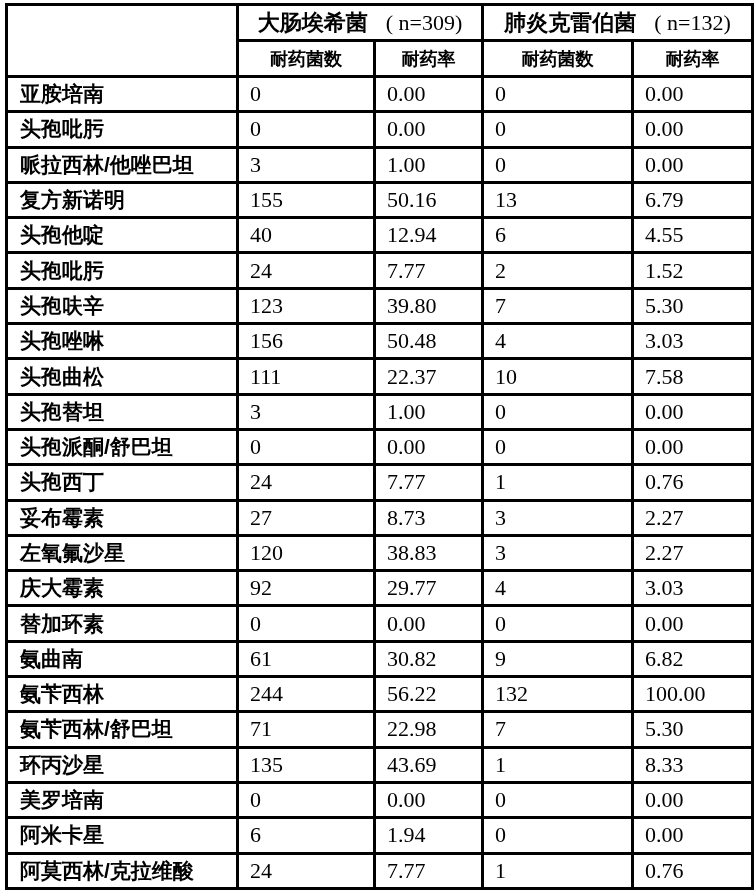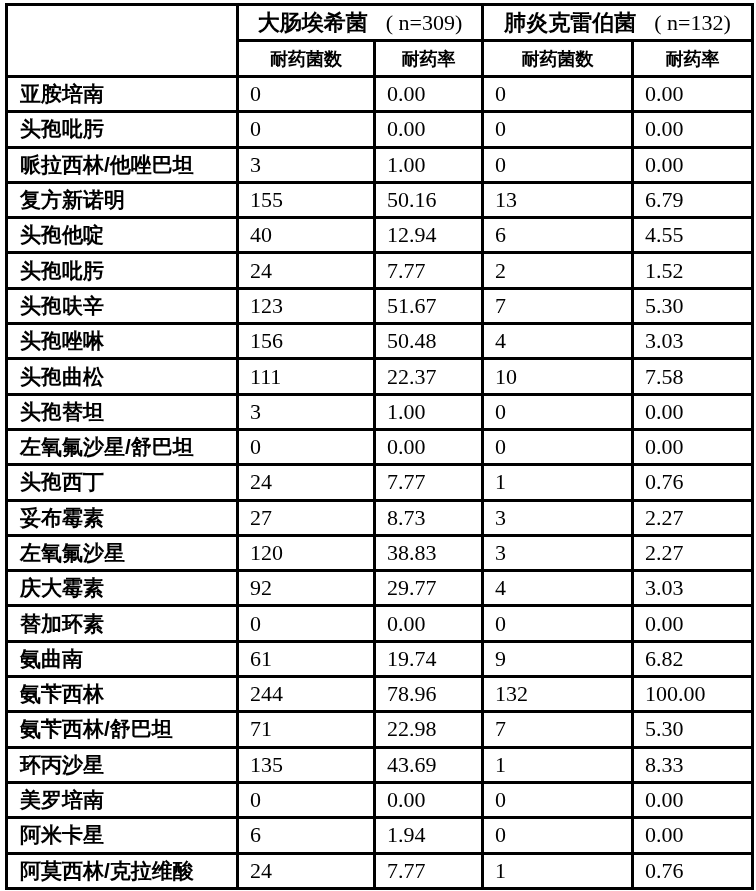--- a/index.html
+++ b/index.html
@@ -127,21 +127,21 @@
         <tr>
           <td class="name">头孢吡肟</td>
           <td class="val">24</td>
           <td class="val">7.77</td>
           <td class="val">2</td>
           <td class="val">1.52</td>
         </tr>
         <tr>
           <td class="name">头孢呋辛</td>
           <td class="val">123</td>
-          <td class="val">51.67</td>
+          <td class="val">39.80</td>
           <td class="val">7</td>
           <td class="val">5.30</td>
         </tr>
         <tr>
           <td class="name">头孢唑啉</td>
           <td class="val">156</td>
           <td class="val">50.48</td>
           <td class="val">4</td>
           <td class="val">3.03</td>
         </tr>
@@ -153,21 +153,21 @@
           <td class="val">7.58</td>
         </tr>
         <tr>
           <td class="name">头孢替坦</td>
           <td class="val">3</td>
           <td class="val">1.00</td>
           <td class="val">0</td>
           <td class="val">0.00</td>
         </tr>
         <tr>
-          <td class="name">左氧氟沙星/舒巴坦</td>
+          <td class="name">头孢派酮/舒巴坦</td>
           <td class="val">0</td>
           <td class="val">0.00</td>
           <td class="val">0</td>
           <td class="val">0.00</td>
         </tr>
         <tr>
           <td class="name">头孢西丁</td>
           <td class="val">24</td>
           <td class="val">7.77</td>
           <td class="val">1</td>
@@ -197,28 +197,28 @@
         <tr>
           <td class="name">替加环素</td>
           <td class="val">0</td>
           <td class="val">0.00</td>
           <td class="val">0</td>
           <td class="val">0.00</td>
         </tr>
         <tr>
           <td class="name">氨曲南</td>
           <td class="val">61</td>
-          <td class="val">19.74</td>
+          <td class="val">30.82</td>
           <td class="val">9</td>
           <td class="val">6.82</td>
         </tr>
         <tr>
           <td class="name">氨苄西林</td>
           <td class="val">244</td>
-          <td class="val">78.96</td>
+          <td class="val">56.22</td>
           <td class="val">132</td>
           <td class="val">100.00</td>
         </tr>
         <tr>
           <td class="name">氨苄西林/舒巴坦</td>
           <td class="val">71</td>
           <td class="val">22.98</td>
           <td class="val">7</td>
           <td class="val">5.30</td>
         </tr>

